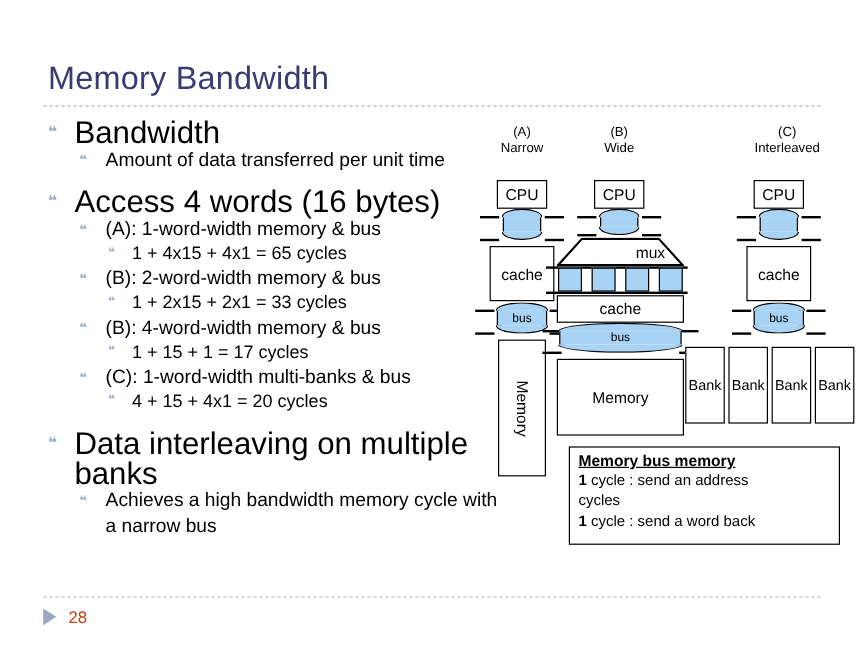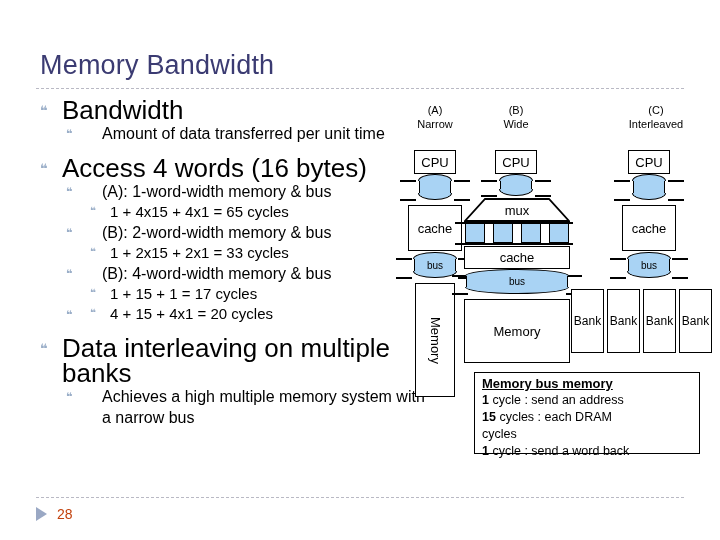--- a/index.html
+++ b/index.html
@@ -67,21 +67,21 @@
   }
   .bl .tx { display: block; color: #000000; }
 
   
   .lv1 { margin-top: 0; }
   .lv1 .mk { left: 4px; top: 6px; font-size: 13px; }
   .lv1 .tx { margin-left: 26px; font-size: 26px; line-height: 25px; }
 
   
   .lv2 .mk { left: 30px; top: 5px; font-size: 11px; }
-  .lv2 .tx { margin-left: 66px; font-size: 16px; line-height: 21px; }
+  .lv2 .tx { margin-left: 52px; font-size: 16px; line-height: 21px; }
 
   
   .lv3 .mk { left: 54px; top: 4px; font-size: 10px; }
   .lv3 .tx { margin-left: 74px; font-size: 15px; line-height: 20px; }
 
   .sp-lg { margin-top: 12px; }
 
   
   #diagram {
     position: absolute;
@@ -244,33 +244,34 @@
     <span class="mk">❝</span>
     <span class="tx">(B): 4-word-width memory &amp; bus</span>
   </div>
   <div class="bl lv3">
     <span class="mk">❝</span>
     <span class="tx">1 + 15 + 1 = 17 cycles</span>
   </div>
 
   <div class="bl lv2">
     <span class="mk">❝</span>
+    <span class="tx">(C): 1-word-width multi-banks &amp; bus</span>
   </div>
   <div class="bl lv3">
     <span class="mk">❝</span>
     <span class="tx">4 + 15 + 4x1 = 20 cycles</span>
   </div>
 
   <div class="bl lv1 sp-lg">
     <span class="mk">❝</span>
     <span class="tx">Data interleaving on multiple banks</span>
   </div>
   <div class="bl lv2">
     <span class="mk">❝</span>
-    <span class="tx">Achieves a high multiple memory system with a narrow bus</span>
+    <span class="tx">Achieves a high bandwidth memory cycle with a narrow bus</span>
   </div>
 
 </div>
 
 <div id="diagram">
 
   <div class="col-head" style="left:404px; top:103px; width:62px;">
     <div>(A)</div>
     <div>Narrow</div>
   </div>
@@ -308,21 +309,21 @@
 
   <div class="tick" style="left:481px; top:180px; width:16px;"></div>
   <div class="tick" style="left:535px; top:180px; width:16px;"></div>
   <div class="lensA" style="left:500px; top:181px; width:32px; height:8px;"></div>
   <div class="tick" style="left:481px; top:195px; width:16px;"></div>
   <div class="tick" style="left:535px; top:195px; width:16px;"></div>
 
   <svg id="mux-shape" style="left:464px; top:198px;" width="106" height="24" viewBox="0 0 106 24">
     <polygon points="21,1 85,1 105,23 1,23" fill="#ffffff" stroke="#000000" stroke-width="1.8"></polygon>
   </svg>
-  <div id="mux-label" style="left:464px; top:203px; width:106px;">mux</div>
+  <div id="mux-label" style="left:489px; top:203px; width:106px;">mux</div>
 
   <div class="tick" style="left:455px; top:222px; width:118px;"></div>
   <div class="cellstrip" style="left:465px; top:223px; width:104px; height:20px;">
     <div class="cell" style="width:20px;"></div>
     <div class="cell" style="width:20px;"></div>
     <div class="cell" style="width:20px;"></div>
     <div class="cell" style="width:20px;"></div>
   </div>
   <div class="tick" style="left:455px; top:243px; width:118px;"></div>
 
@@ -372,21 +373,20 @@
   <div class="bx small" style="left:679px; top:289px; width:33px; height:64px; flex-direction:column; justify-content:center; line-height:15px;">
     <span>Mem</span>
     <span>Bank</span>
     <span>3</span>
   </div>
 
   <div id="legend-box" style="left:474px; top:372px; width:226px; height:82px;"></div>
   <div id="legend-text" style="left:482px; top:375px;">
     <div class="hd">Memory bus memory</div>
     <div><b>1</b><span> cycle : send an address</span></div>
-    <div><b>15</b><span> cycles : each DRAM</span></div>
     <div>cycles</div>
     <div><b>1</b><span> cycle : send a word back</span></div>
   </div>
 
 </div>
 
 <div id="footer-rule"></div>
 <div id="footer-tri"></div>
 <div id="footer-num">28</div>
 

